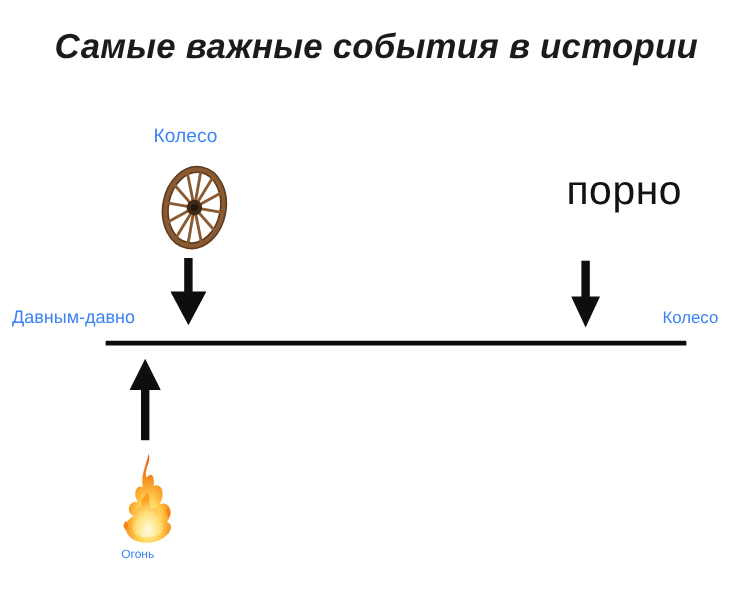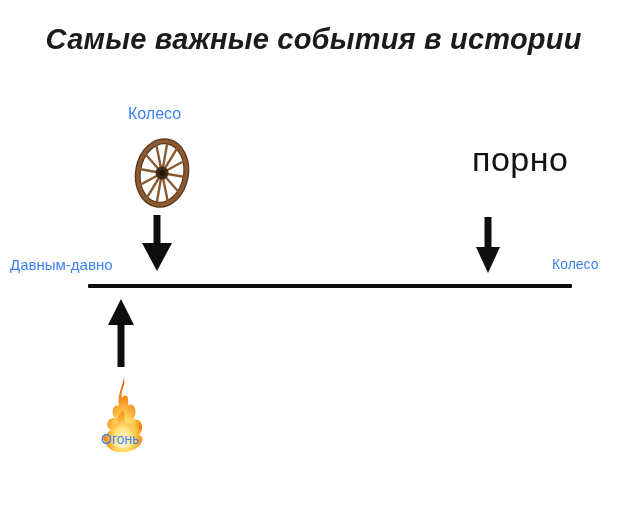--- a/index.html
+++ b/index.html
@@ -30,21 +30,21 @@
   .small-label {
     position: absolute;
     font-size: 15px;
     color: #3b82f6;
     white-space: nowrap;
   }
   .label-wheel   { left: 128px; top: 105px; font-size: 16px; }
   .label-porn    { left: 438px; top: 140px; font-size: 34px; color: #121212; letter-spacing: 0.5px; margin-left: 34px; }
   .label-start   { left: 10px;  top: 256px; text-align: center; }
   .label-end     { left: 552px; top: 256px; font-size: 14px; }
-  .label-fire    { left: 101px; top: 431px; font-size: 14px; }
+  .label-fire    { left: 101px; top: 457px; font-size: 10px; }
 
   .timeline-line {
     position: absolute;
     left: 88px;
     top: 284px;
     width: 484px;
     height: 4px;
     background: #0b0b0b;
     border-radius: 1px;
   }

